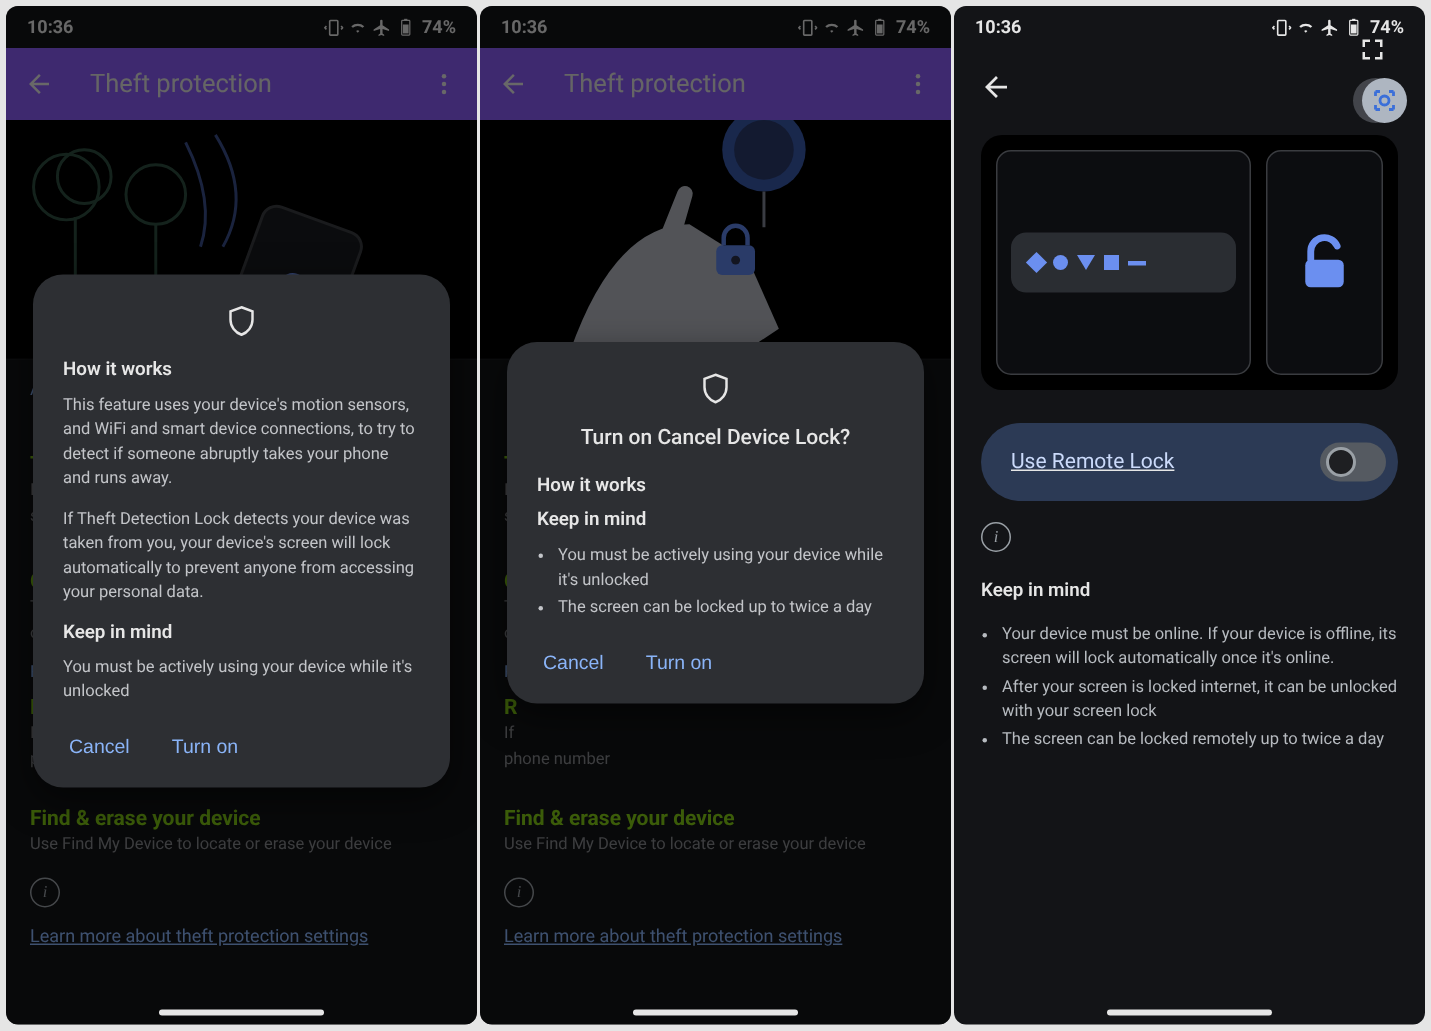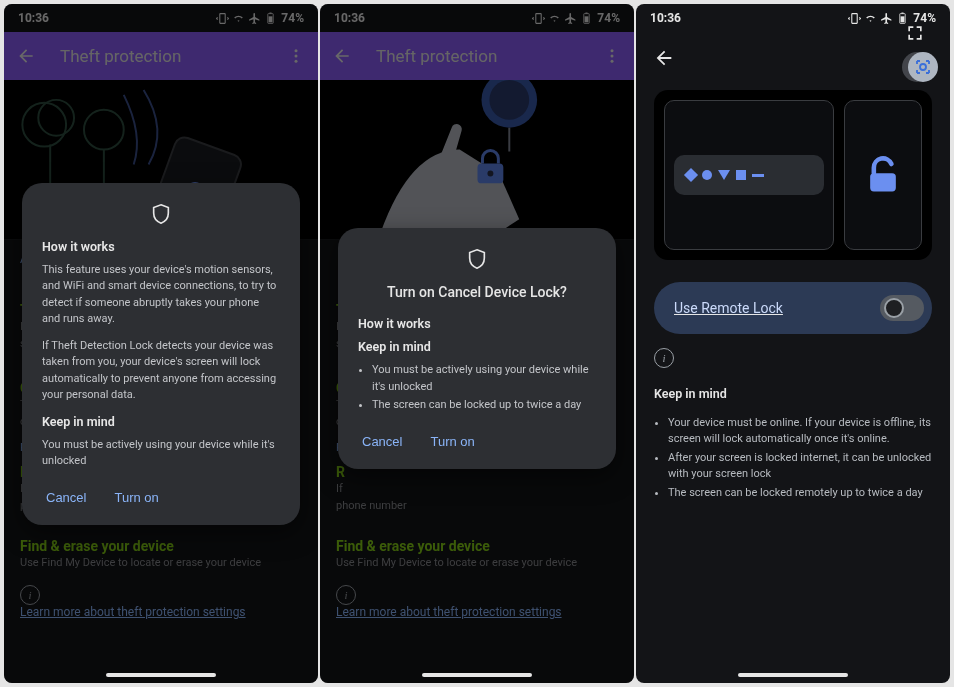--- a/index.html
+++ b/index.html
@@ -63,21 +63,21 @@
     pointer-events:none;
   }
   
   .bg-list {
     padding: 12px 16px;
     color: #9aa0a6;
     font-size: 12px;
   }
   .bg-heading { font-size: 14px; color: #84cc16; margin-top: 18px; font-weight:700;}
   .bg-sub { font-size: 11px; color:#86888c; margin-top:2px; line-height:1.35;}
-  .bg-link { color:#8ab4f8; text-decoration: underline; font-size:12px; display:inline-block;}
+  .bg-link { color:#8ab4f8; text-decoration: underline; font-size:12px; margin-top:12px; display:inline-block;}
   .info-circle { width:20px; height:20px; border:1.5px solid #9aa0a6; border-radius:50%; display:flex;align-items:center;justify-content:center; font-size:11px; font-style:italic; font-family:Georgia,serif; color:#9aa0a6; margin-top:14px;}
   
   .scrim {
     position:absolute;
     inset:0;
     background: rgba(0,0,0,0.55);
     display:flex;
     align-items:center;
     justify-content:center;
     padding: 0 18px;

